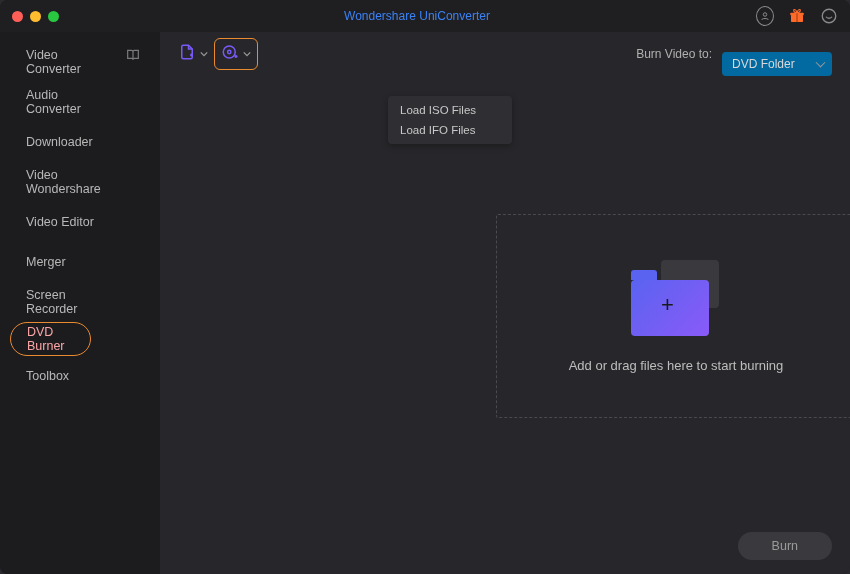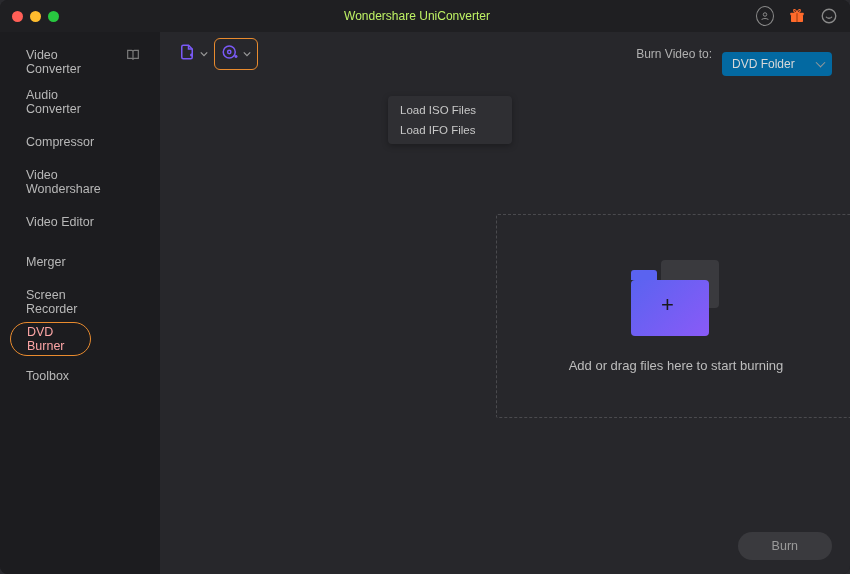--- a/index.html
+++ b/index.html
@@ -7,21 +7,21 @@
 
   .window { width: 850px; height: 574px; background: #1f1f22; border-radius: 8px; position: relative; display: flex; flex-direction: column; }
 
   
   .titlebar { height: 32px; display: flex; align-items: center; position: relative; background: #1f1f22; border-top-left-radius: 8px; border-top-right-radius: 8px; }
   .traffic { display: flex; gap: 7px; margin-left: 12px; }
   .dot { width: 11px; height: 11px; border-radius: 50%; }
   .dot.red { background: #ff5f57; }
   .dot.yellow { background: #febc2e; }
   .dot.green { background: #28c840; }
-  .title { position: absolute; left: 0; right: 16px; text-align: center; font-size: 12px; color: #bef264; pointer-events: none; }
+  .title { position: absolute; left: 0; right: 16px; text-align: center; font-size: 12px; color: #3b82f6; pointer-events: none; }
   .titlebar-right { position: absolute; right: 12px; display: flex; gap: 14px; align-items: center; }
   .tb-icon { width: 18px; height: 18px; display: flex; align-items: center; justify-content: center; color: #8a8a8a; }
   .gift { color: #ff6a2b; font-size: 14px; }
   .avatar-circle { width: 20px; height: 20px; border: 1.5px solid #8a8a8a; border-radius: 50%; display:flex; align-items:center; justify-content:center;}
   .avatar-circle svg { width: 12px; height: 12px; }
 
   
   .body { flex: 1; display: flex; }
   .sidebar { width: 160px; background: #1c1c1f; display: flex; flex-direction: row; border-bottom-left-radius: 8px;}
   .side-items { flex: 1; padding-top: 10px; }
@@ -98,21 +98,21 @@
 
     <div class="sidebar">
       <div class="side-items">
         <div class="side-item">
             <span>Video Converter</span>
           </div>
         <div class="side-item">
             <span>Audio Converter</span>
           </div>
         <div class="side-item">
-            <span>Compressor</span>
+            <span>Downloader</span>
           </div>
         <div class="side-item">
             <span>Video Wondershare</span>
           </div>
         <div class="side-item">
             <span>Video Editor</span>
           </div>
         <div class="side-item">
             <span>Merger</span>
           </div>

